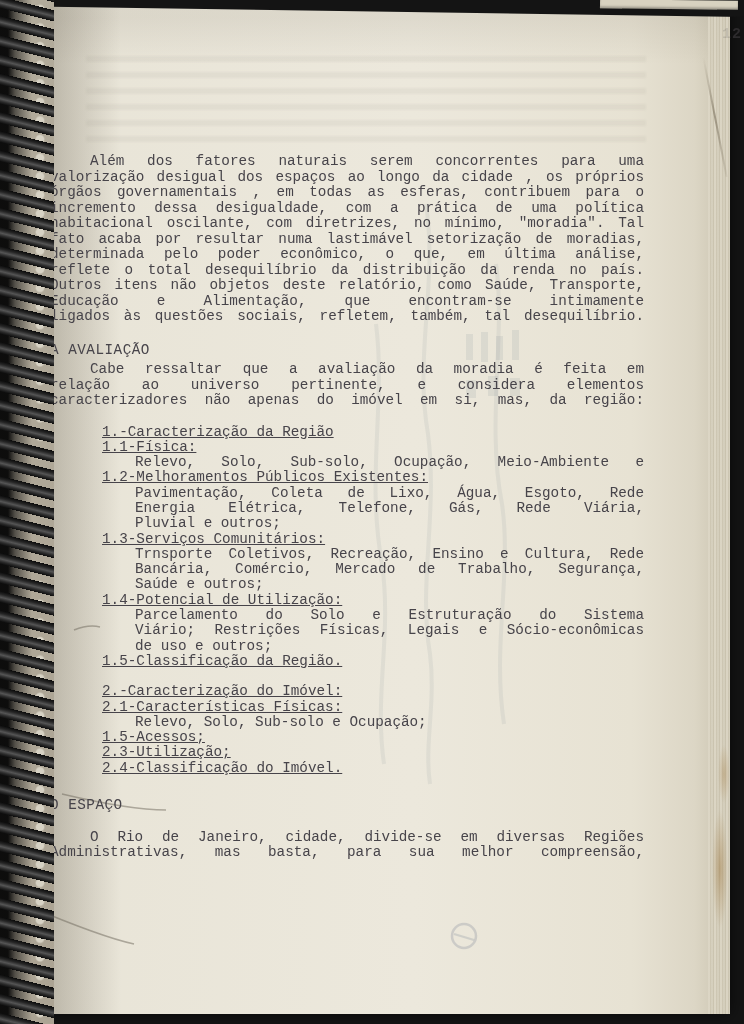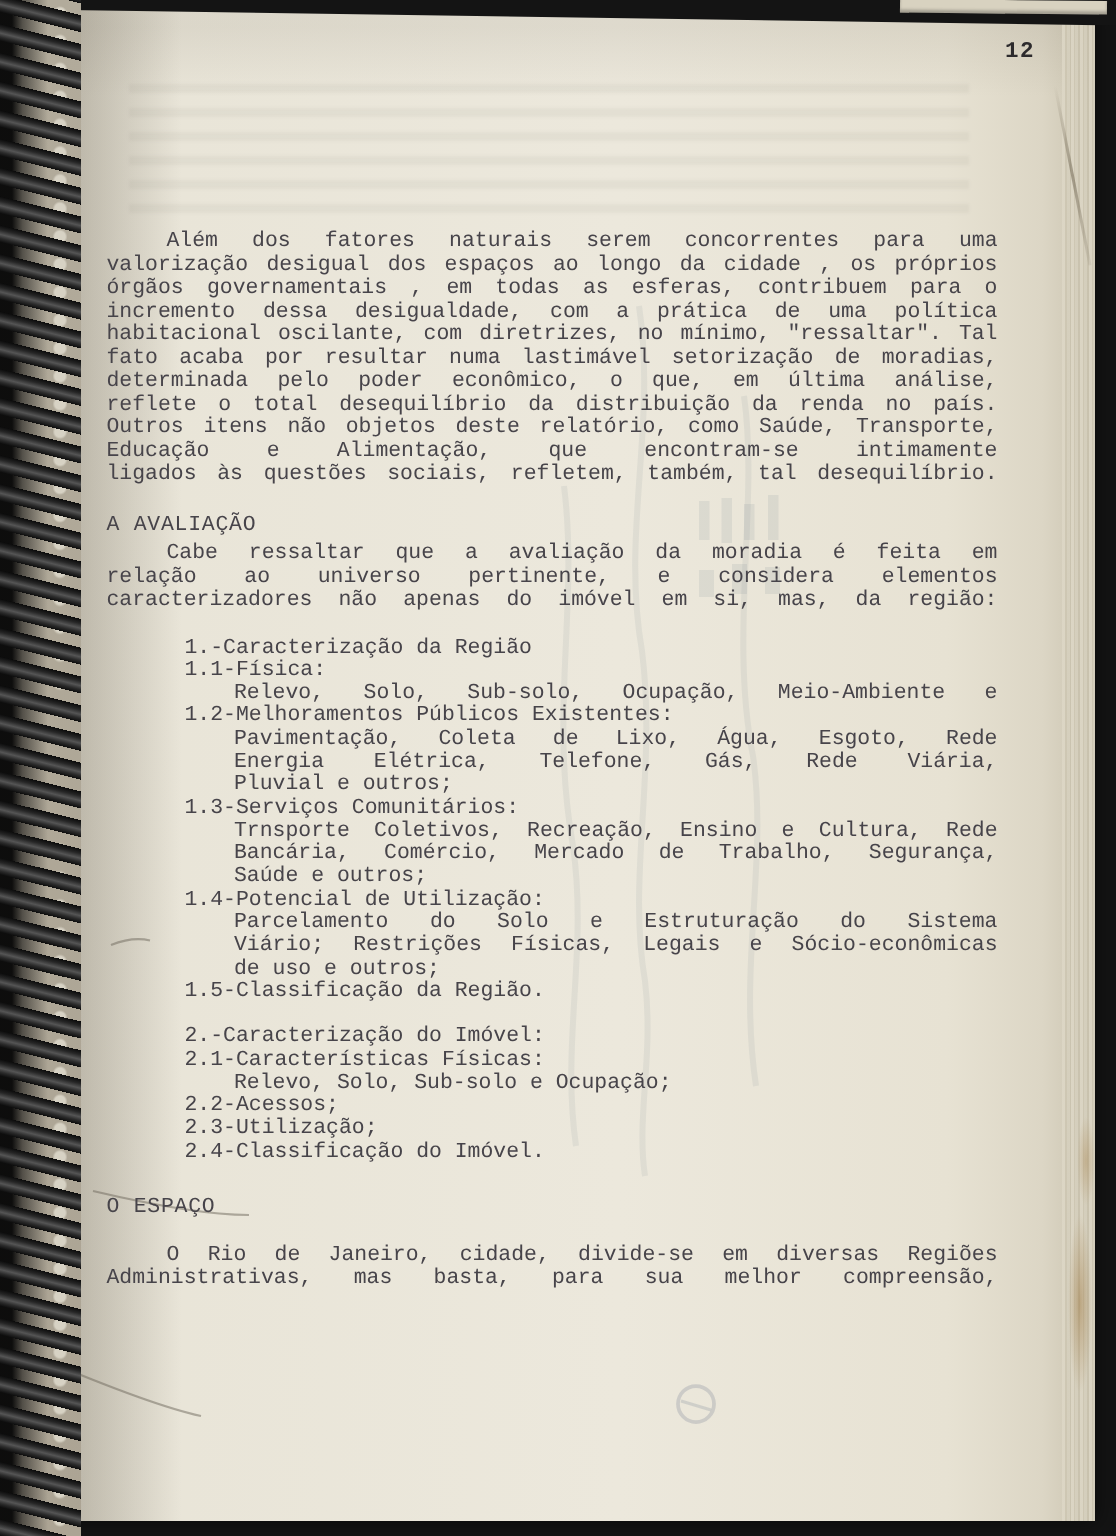--- a/index.html
+++ b/index.html
@@ -36,37 +36,37 @@
       linear-gradient(to right, rgba(8,8,8,.97) 0 8px, rgba(8,8,8,.55) 15px, rgba(8,8,8,0) 32px),
       radial-gradient(circle at 40px 9px, #d7d2c4 0 3.5px, rgba(0,0,0,0) 5px),
       linear-gradient(#b2ab9b,#aca494);
     background-size:auto,auto,54px 18.6px,auto;}
   
   .ghost-rows{position:absolute;left:60px;top:52px;width:560px;height:86px;opacity:.5;filter:blur(1px);
       background:repeating-linear-gradient(to bottom,rgba(125,120,108,.16) 0 6px,rgba(0,0,0,0) 6px 16px);}
   .ghost-map{position:absolute;left:0;top:0;pointer-events:none;}
   .marks{position:absolute;left:0;top:0;pointer-events:none;}
   
-  .content{position:absolute;left:45px;top:150px;width:594px;color:#47444a;
+  .content{position:absolute;left:24px;top:150px;width:594px;color:#47444a;
            font-size:14.3px;line-height:15.5px;}
   .tl{white-space:nowrap;}
   .jl{white-space:normal;text-align:justify;text-align-last:justify;}
   .ind{text-indent:40px;}
   .em{}
   .heading{margin-top:18px;letter-spacing:.5px;}
   .h-esp{margin-top:22px;}
   .par2{margin-top:4px;}
   .list{margin-top:16px;line-height:15.3px;}
   .list2{margin-top:15px;line-height:15.3px;}
   .par3{margin-top:16px;}
-  .label{margin-left:52px;}
+  .label{margin-left:52px;text-decoration:underline;}
   .sub{margin-left:85px;width:509px;}
   .sub.jl{text-align:justify;text-align-last:justify;}
   .sub.ll,.label,.heading{text-align:center;text-align-last:left;}
-  .page-number{position:absolute;left:644px;top:22px;font-weight:700;font-size:15px;
+  .page-number{position:absolute;left:696px;top:22px;font-weight:700;font-size:15px;
            letter-spacing:1px;color:#2d2b2d;}
 </style>
 </head>
 <body>
 
 <div class="scene">
 
   <div class="paper">
 
     <div class="ghost-rows"></div>
@@ -99,21 +99,21 @@
 
     <div class="page-number">12</div>
 
     <div class="content">
 
       <div class="paragraph">
         <div class="tl jl ind">Além dos fatores naturais serem concorrentes para uma</div>
         <div class="tl jl"><span class="em">valorização</span> <span>desigual dos espaços ao longo da cidade , os próprios</span></div>
         <div class="tl jl">órgãos governamentais , em todas as esferas, contribuem para o</div>
         <div class="tl jl">incremento dessa desigualdade, com a prática de uma política</div>
-        <div class="tl jl"><span>habitacional oscilante, com diretrizes, no mínimo, "</span><span class="em">ressaltar</span><span>". Tal</span></div>
+        <div class="tl jl"><span>habitacional oscilante, com diretrizes, no mínimo, "</span><span class="em">moradia</span><span>". Tal</span></div>
         <div class="tl jl">fato acaba por resultar numa lastimável setorização de moradias,</div>
         <div class="tl jl">determinada pelo poder econômico, o que, em última análise,</div>
         <div class="tl jl">reflete o total desequilíbrio da distribuição da renda no país.</div>
         <div class="tl jl">Outros itens não objetos deste relatório, como Saúde, Transporte,</div>
         <div class="tl jl">Educação e Alimentação, que encontram-se intimamente</div>
         <div class="tl jl">ligados às questões sociais, refletem, também, tal desequilíbrio.</div>
       </div>
 
       <div class="tl heading">A AVALIAÇÃO</div>
 
@@ -139,21 +139,21 @@
         <div class="sub jl">Parcelamento do Solo e Estruturação do Sistema</div>
         <div class="sub jl">Viário; Restrições Físicas, Legais e Sócio-econômicas</div>
         <div class="sub ll">de uso e outros;</div>
         <div class="tl label">1.5-Classificação da Região.</div>
       </div>
 
       <div class="list2">
         <div class="tl label">2.-Caracterização do Imóvel:</div>
         <div class="tl label">2.1-Características Físicas:</div>
         <div class="sub ll">Relevo, Solo, Sub-solo e Ocupação;</div>
-        <div class="tl label">2.2-Acessos;</div>
+        <div class="tl label">1.5-Acessos;</div>
         <div class="tl label">2.3-Utilização;</div>
         <div class="tl label">2.4-Classificação do Imóvel.</div>
       </div>
 
       <div class="tl heading h-esp">O ESPAÇO</div>
 
       <div class="paragraph par3">
         <div class="tl jl ind">O Rio de Janeiro, cidade, divide-se em diversas Regiões</div>
         <div class="tl jl">Administrativas, mas basta, para sua melhor compreensão,</div>
       </div>

